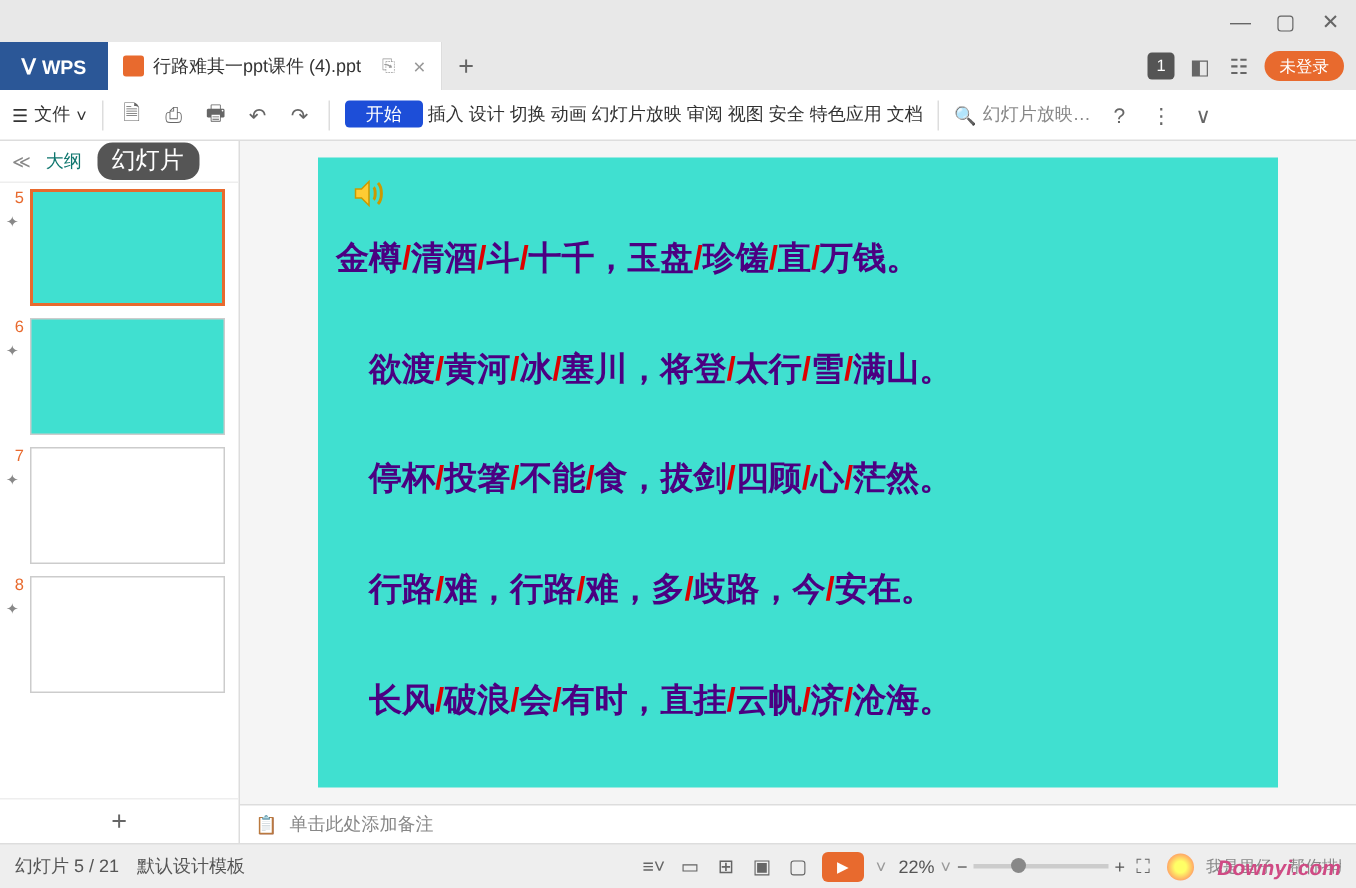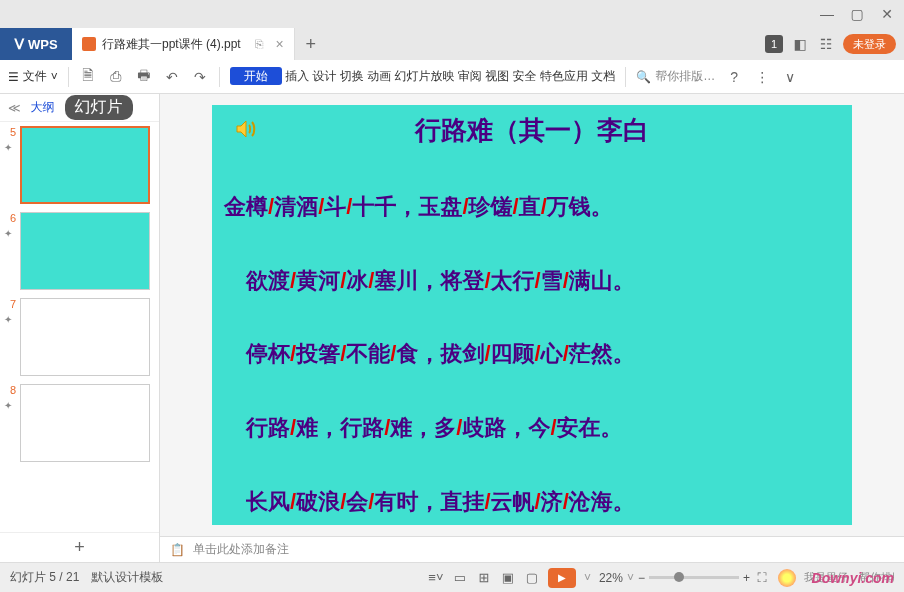--- a/index.html
+++ b/index.html
@@ -22,21 +22,21 @@
 .tool-sep { width: 1px; height: 20px; background: #ddd; }
 .tool-btn { color: #666; cursor: pointer; font-size: 14px; width: 18px; text-align: center; }
 .menu-toggle { display: flex; align-items: center; gap: 4px; cursor: pointer; }
 .menu-item { cursor: pointer; white-space: nowrap; }
 .menu-item.active { background: #1d4ed8; color: #fff; padding: 2px 14px; border-radius: 3px; }
 .search-box { display: flex; align-items: center; gap: 4px; color: #888; font-size: 12px; }
 .main { display: flex; height: 468px; }
 .sidebar { width: 160px; border-right: 1px solid #ddd; display: flex; flex-direction: column; }
 .sidebar-hdr { height: 28px; display: flex; align-items: center; padding: 0 8px; gap: 10px; font-size: 12px; border-bottom: 1px solid #eee; }
 .sidebar-hdr .collapse { color: #888; cursor: pointer; }
-.sidebar-hdr .outline { color: #1d4ed8; cursor: pointer; }
+.sidebar-hdr .outline { color: #0f766e; cursor: pointer; }
 .sidebar-hdr .slides-tab { background: #555; color: #fff; padding: 2px 10px; border-radius: 10px; font-size: 16px; }
 .thumbs { flex: 1; overflow-y: auto; padding: 4px; }
 .thumb-row { display: flex; gap: 4px; margin-bottom: 8px; align-items: flex-start; }
 .thumb-num { width: 12px; font-size: 11px; color: #e86a2e; text-align: right; }
 .thumb-star { font-size: 10px; color: #888; margin-top: 2px; }
 .thumb-col { display: flex; flex-direction: column; gap: 2px; }
 .thumb { width: 130px; height: 78px; border: 1px solid #ccc; }
 .thumb.active { border: 2px solid #e86a2e; }
 .thumb.cyan { background: #40e0d0; }
 .thumb.white { background: #fff; }
@@ -93,21 +93,21 @@
   <span class="menu-toggle">☰ <span>文件</span> ˅</span>
   <span class="tool-sep"></span>
   <span class="tool-btn">🗎</span>
   <span class="tool-btn">⎙</span>
   <span class="tool-btn">🖶</span>
   <span class="tool-btn">↶</span>
   <span class="tool-btn">↷</span>
   <span class="tool-sep"></span>
   <span id="menu-items"><span class="menu-item active">开始</span> <span class="menu-item">插入</span> <span class="menu-item">设计</span> <span class="menu-item">切换</span> <span class="menu-item">动画</span> <span class="menu-item">幻灯片放映</span> <span class="menu-item">审阅</span> <span class="menu-item">视图</span> <span class="menu-item">安全</span> <span class="menu-item">特色应用</span> <span class="menu-item">文档</span> </span>
   <span class="tool-sep"></span>
-  <span class="search-box">🔍 <span>帮你排版…</span></span>
+  <span class="search-box">🔍 <span>幻灯片放映…</span></span>
   <span class="tool-btn">?</span>
   <span class="tool-btn">⋮</span>
   <span class="tool-btn">∨</span>
 </div>
 
 <div class="main">
   <div class="sidebar">
     <div class="sidebar-hdr">
       <span class="collapse">≪</span>
       <span class="outline">大纲</span>
@@ -148,21 +148,20 @@
 
   <div class="canvas-area">
     <div class="slide-viewport">
       <div class="slide">
         <div class="speaker-icon">
           <svg viewBox="0 0 24 24">
               <path fill="#ffcc33" stroke="#cc9900" d="M3 9v6h4l5 5V4L7 9H3z"></path>
               <path fill="none" stroke="#cc9900" stroke-width="2" d="M15 8c1.5 1 1.5 7 0 8M18 5c3 3 3 11 0 14"></path>
             </svg>
         </div>
-        <div class="slide-title">行路难（其一）李白</div>
         <div class="slide-body" id="slide-body">
             <div class="line">金樽<span style="color: rgb(221, 0, 0);">/</span>清酒<span style="color: rgb(221, 0, 0);">/</span>斗<span style="color: rgb(221, 0, 0);">/</span>十千，玉盘<span style="color: rgb(221, 0, 0);">/</span>珍馐<span style="color: rgb(221, 0, 0);">/</span>直<span style="color: rgb(221, 0, 0);">/</span>万钱。</div>
             <div class="line">　欲渡<span style="color: rgb(221, 0, 0);">/</span>黄河<span style="color: rgb(221, 0, 0);">/</span>冰<span style="color: rgb(221, 0, 0);">/</span>塞川，将登<span style="color: rgb(221, 0, 0);">/</span>太行<span style="color: rgb(221, 0, 0);">/</span>雪<span style="color: rgb(221, 0, 0);">/</span>满山。</div>
             <div class="line">　停杯<span style="color: rgb(221, 0, 0);">/</span>投箸<span style="color: rgb(221, 0, 0);">/</span>不能<span style="color: rgb(221, 0, 0);">/</span>食，拔剑<span style="color: rgb(221, 0, 0);">/</span>四顾<span style="color: rgb(221, 0, 0);">/</span>心<span style="color: rgb(221, 0, 0);">/</span>茫然。</div>
             <div class="line">　行路<span style="color: rgb(221, 0, 0);">/</span>难，行路<span style="color: rgb(221, 0, 0);">/</span>难，多<span style="color: rgb(221, 0, 0);">/</span>歧路，今<span style="color: rgb(221, 0, 0);">/</span>安在。</div>
             <div class="line">　长风<span style="color: rgb(221, 0, 0);">/</span>破浪<span style="color: rgb(221, 0, 0);">/</span>会<span style="color: rgb(221, 0, 0);">/</span>有时，直挂<span style="color: rgb(221, 0, 0);">/</span>云帆<span style="color: rgb(221, 0, 0);">/</span>济<span style="color: rgb(221, 0, 0);">/</span>沧海。</div>
           </div>
       </div>
     </div>
     <div class="notes">

